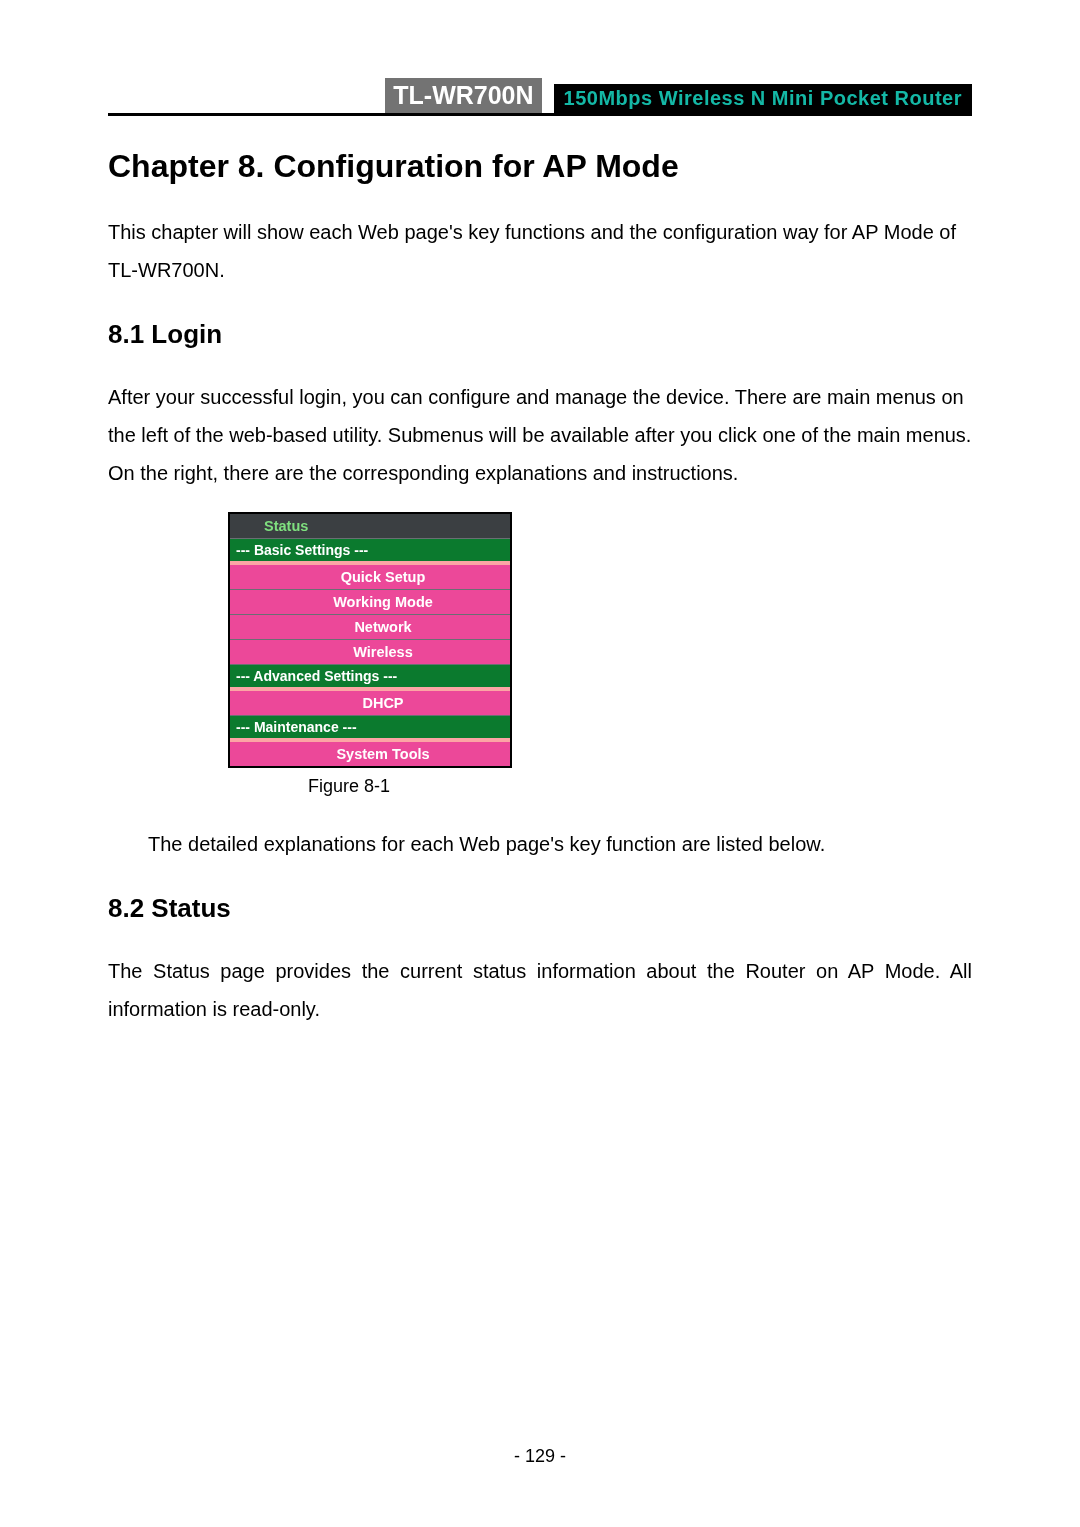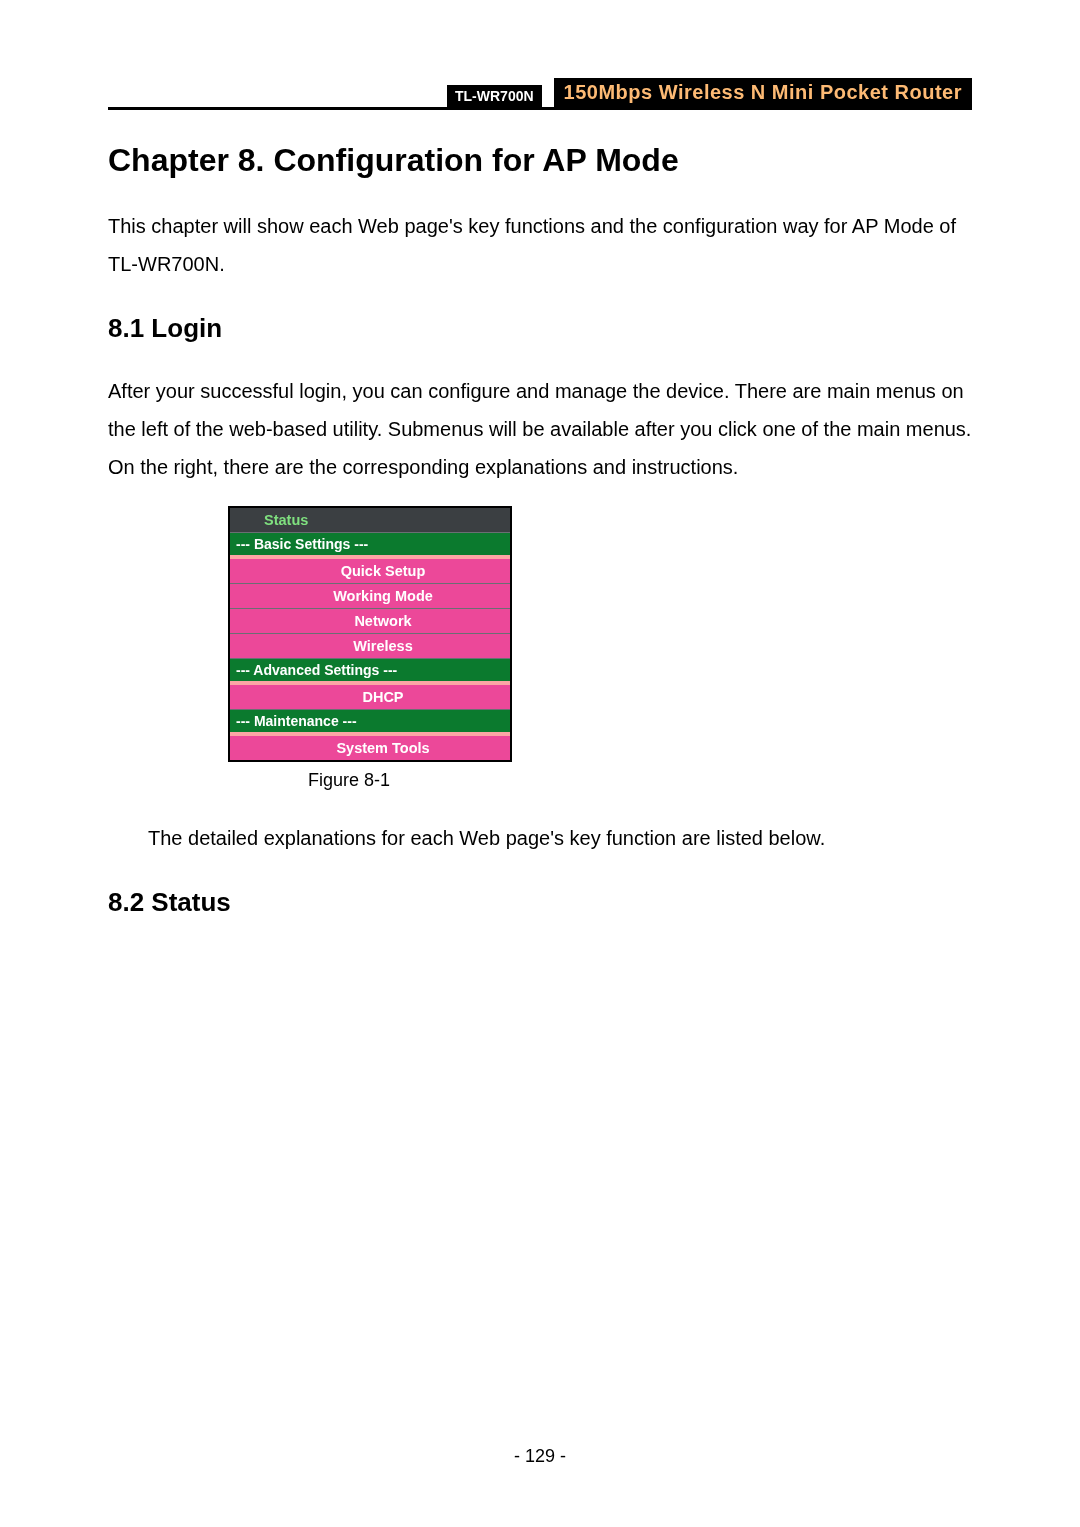--- a/index.html
+++ b/index.html
@@ -1,20 +1,20 @@
 <!DOCTYPE html>
 <html><head>
 <meta charset="utf-8">
 <style>
   * { margin: 0; padding: 0; box-sizing: border-box; }
   html, body { width: 1080px; height: 1527px; background: #fff; font-family: Arial, Helvetica, sans-serif; color: #000; }
   .page { width: 1080px; height: 1527px; position: relative; padding: 78px 108px 0 108px; }
   .header-line { width: 100%; border-bottom: 3px solid #000; display: flex; justify-content: flex-end; align-items: flex-end; gap: 12px; padding-bottom: 0; }
-  .model-box { background: #000000; color: #fff; font-weight: bold; font-size: 14px; padding: 3px 8px; }
-  .header-text { background: #000; color: #fdba74; font-weight: bold; font-size: 20px; padding: 3px 10px 3px 10px; letter-spacing: 0.5px; }
+  .model-box { background: #737373; color: #fff; font-weight: bold; font-size: 25px; padding: 3px 8px; }
+  .header-text { background: #000; color: #14b8a6; font-weight: bold; font-size: 20px; padding: 3px 10px 3px 10px; letter-spacing: 0.5px; }
   .chapter-title { font-size: 32px; font-weight: bold; margin-top: 32px; }
   .body-p { font-size: 20px; line-height: 1.9; margin-top: 28px; }
   .sec-title { font-size: 26px; font-weight: bold; margin-top: 30px; }
   .menu-img { margin: 20px 0 8px 120px; width: 284px; border: 2px solid #000; }
   .menu-row { font-size: 14.5px; font-weight: bold; color: #fff; padding: 4px 8px 4px 18px; border-bottom: 1px solid #6a6f73; }
   .menu-header { background: #0b7a2e; padding: 3px 6px; font-size: 14px; color:#fff; font-weight:bold; border-bottom: 4px solid #fca5a5; }
   .menu-item { background: #ec4899; text-align: center; }
   .menu-status { background: #3b3f42; color: #7fe07f; padding-left: 34px; }
   .menu-indent { padding-left: 34px; }
   .figure-caption { font-size: 18px; text-align: left; margin-left: 200px; margin-top: 6px; }
@@ -49,15 +49,16 @@
     <div class="menu-header">--- Advanced Settings ---</div>
     <div class="menu-row menu-item menu-indent">DHCP</div>
     <div class="menu-header">--- Maintenance ---</div>
     <div class="menu-row menu-item menu-indent" style="border-bottom:none">System Tools</div>
   </div>
   <div class="figure-caption">Figure 8-1</div>
 
   <p class="body-p-detailed">The detailed explanations for each Web page's key function are listed below.</p>
 
   <h2 class="sec-title">8.2  Status</h2>
+  <p class="body-p justify">The Status page provides the current status information about the Router on AP Mode. All information is read-only.</p>
 
   <div class="page-num">- 129 -</div>
 </div>
 
 </body></html>

